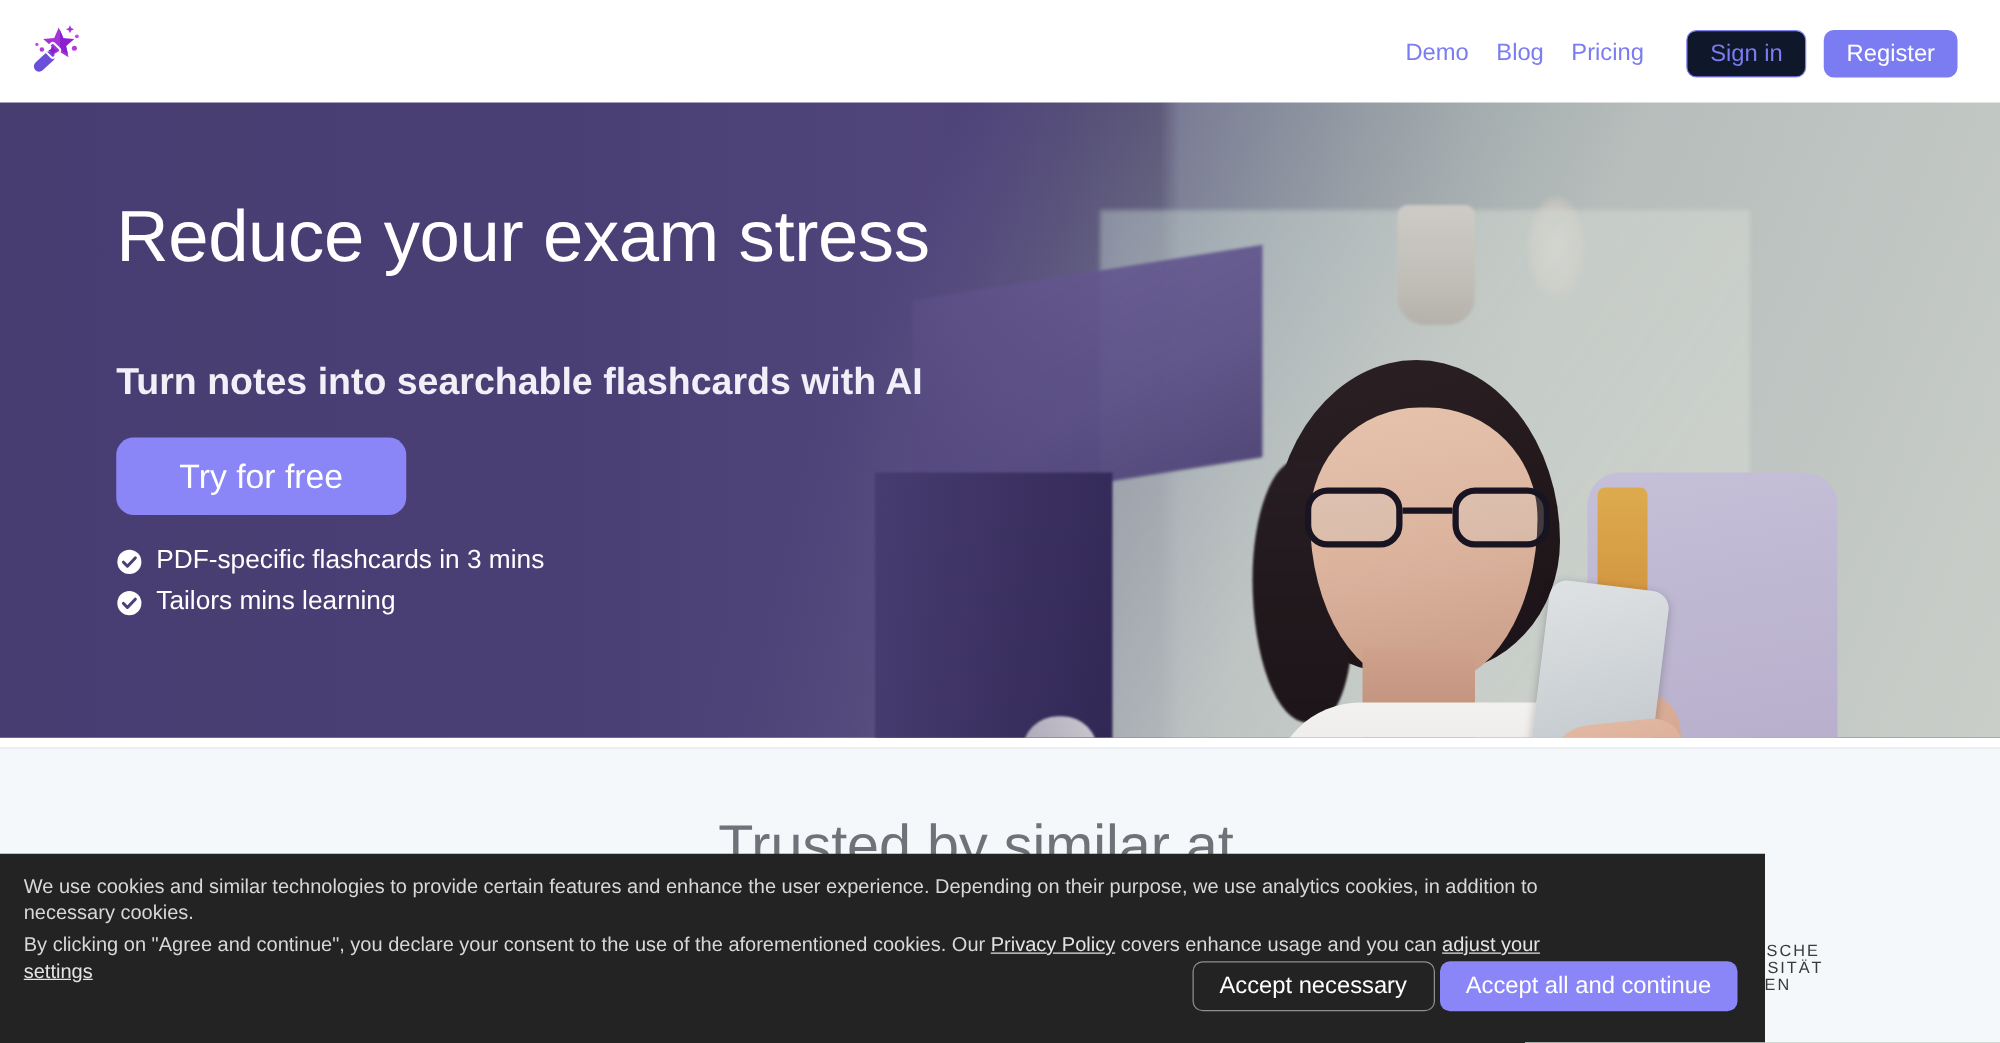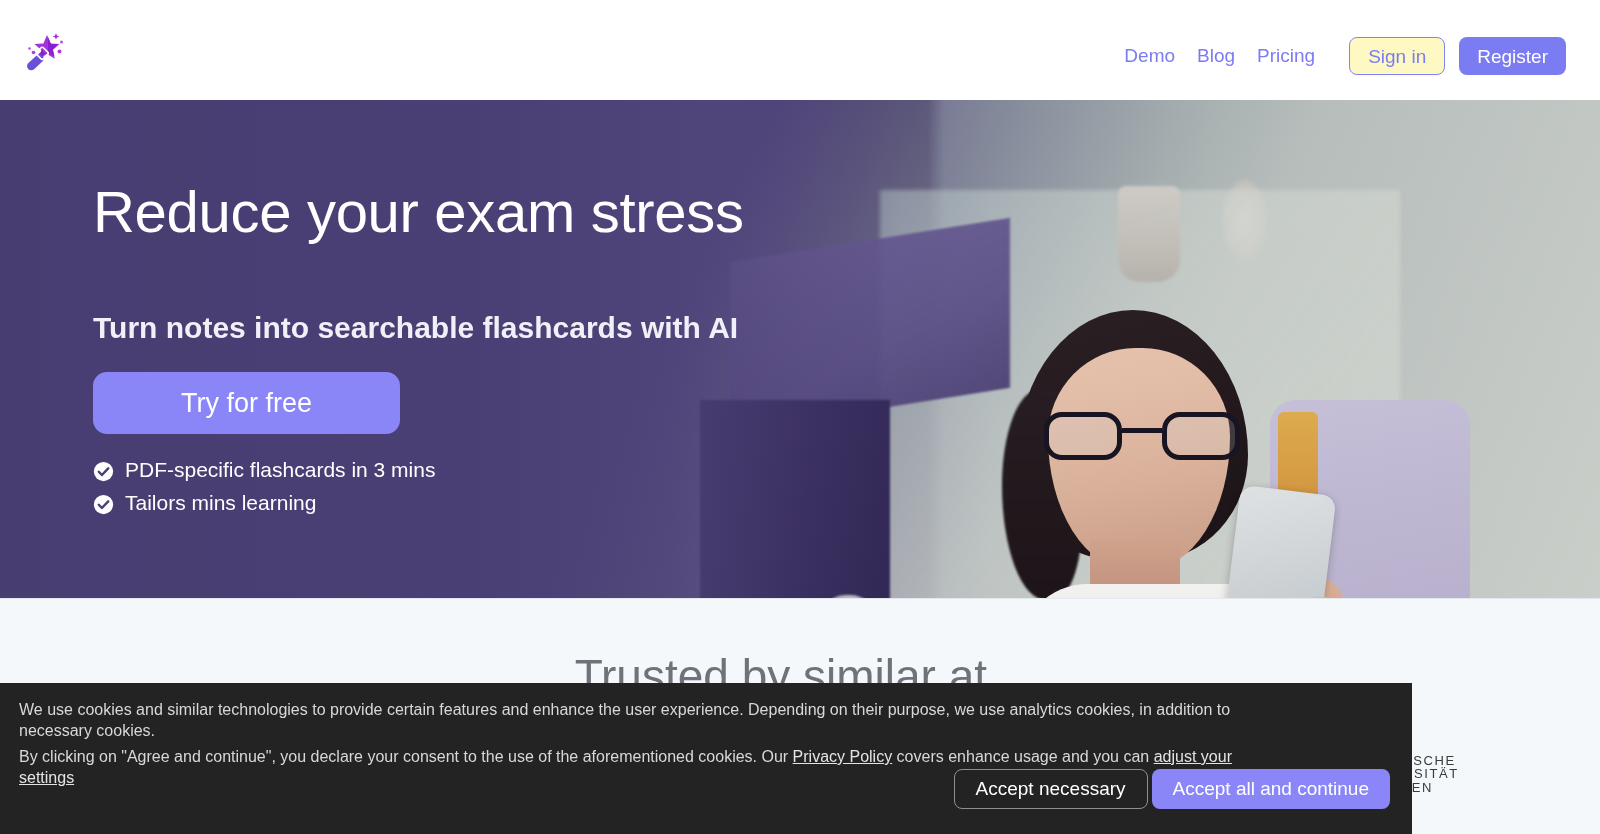--- a/index.html
+++ b/index.html
@@ -23,21 +23,20 @@
   
   .header {
     position: absolute;
     top: 0; left: 0;
     width: 1600px;
     height: 82px;
     background: #ffffff;
     display: flex;
     align-items: center;
     z-index: 30;
-    margin-top: 13px;
   }
 
   .logo-wrap {
     position: absolute;
     left: 22px;
     top: 17px;
     width: 44px;
     height: 48px;
     display: flex;
     align-items: center;
@@ -74,21 +73,21 @@
 
   .btn-signin {
     display: inline-flex;
     align-items: center;
     justify-content: center;
     height: 38px;
     padding: 0 18px;
     border: 1.6px solid #8182f3;
     border-radius: 8px;
     color: #7b7cf2;
-    background: #fef9c3;
+    background: #0f172a;
     font-size: 19px;
     line-height: 19px;
     cursor: pointer;
     margin-right: 14px;
     white-space: nowrap;
   }
 
   .btn-register {
     display: inline-flex;
     align-items: center;
@@ -101,21 +100,21 @@
     background: #7b7cf2;
     font-size: 19px;
     line-height: 19px;
     cursor: pointer;
     white-space: nowrap;
   }
 
   
   .hero {
     position: absolute;
-    top: 100px; left: 0;
+    top: 78px; left: 0;
     width: 1600px;
     height: 512px;
     overflow: hidden;
     background: #14532d;
   }
 
   
   .hero-photo {
     position: absolute;
     inset: 0;
@@ -315,21 +314,21 @@
     line-height: 36px;
     font-weight: 700;
     color: #f1eff8;
     white-space: nowrap;
   }
 
   .hero-cta {
     position: absolute;
     top: 272px;
     left: 0;
-    width: 307px;
+    width: 232px;
     height: 62px;
     border: none;
     border-radius: 14px;
     background: #8a86f7;
     color: #ffffff;
     font-size: 27px;
     font-family: "Liberation Sans", sans-serif;
     cursor: pointer;
     display: flex;
     align-items: center;

